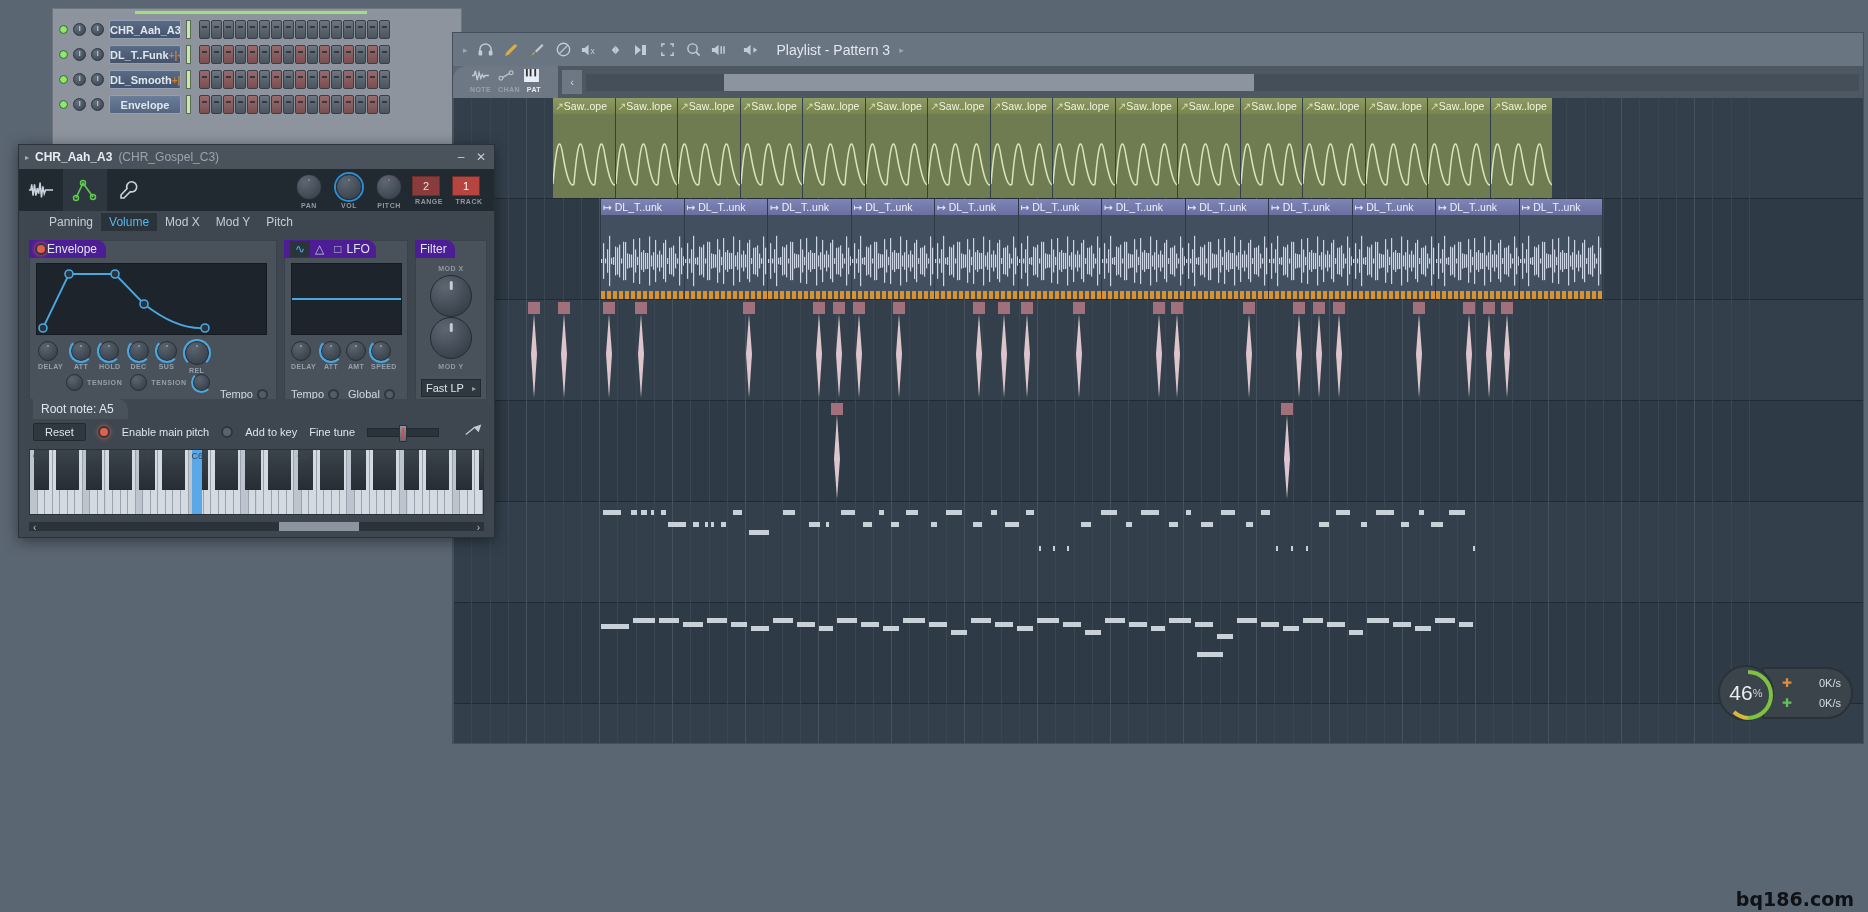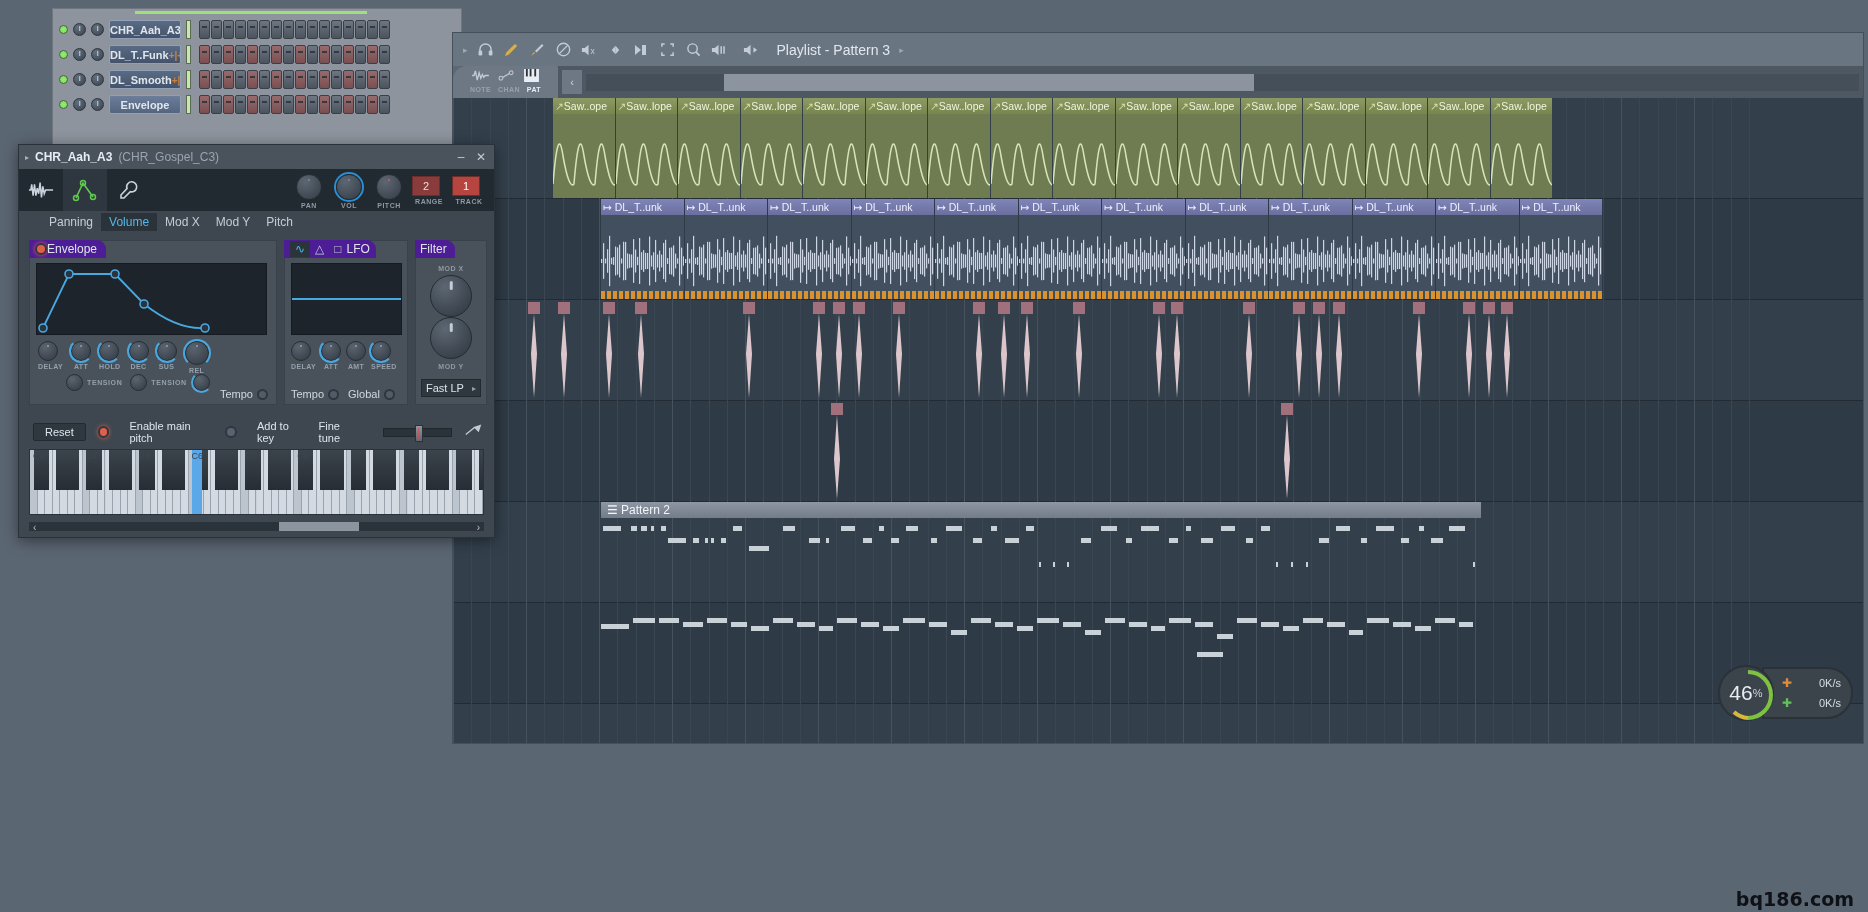--- a/index.html
+++ b/index.html
@@ -170,21 +170,21 @@
 
   #rootbar { position:absolute; left:0; right:0; bottom:116px; height:22px; background:#3e474f; }
   #roottab { position:absolute; left:14px; top:0; height:20px; background:#49525b;
     border-top-right-radius:10px; font-size:12px; color:#dfe6ee; padding:0 14px 0 8px;
     display:flex; align-items:center; }
 
   #ctrlbar { position:absolute; left:0; right:0; bottom:93px; height:24px;
     display:flex; align-items:center; gap:12px; padding-left:14px; }
   #resetbtn { background:#2f373f; border:1px solid #222a31; color:#dde4ec;
     font-size:11px; padding:2px 11px; border-radius:2px; }
-  .chk { display:flex; align-items:center; gap:20px; font-size:11px; color:#dde4ec; }
+  .chk { display:flex; align-items:center; gap:12px; font-size:11px; color:#dde4ec; }
   #finetune { width:72px; height:9px; background:#2a323a; position:relative; border:1px solid #20272e; }
   #ft-handle { position:absolute; left:31px; top:-4px; width:8px; height:17px;
     background:linear-gradient(#8d96a1,#5d6671); border:1px solid #2a3138; }
   #ft-handle::after{content:"";position:absolute;left:50%;top:2px;width:1.5px;height:12px;
     background:#d84a4a;transform:translateX(-50%);}
 
   #keyboard { position:absolute; left:10px; right:10px; bottom:22px; height:66px;
     background:#c9d0d8; border:1px solid #2a3138; overflow:hidden; }
   .wkey { position:absolute; top:0; bottom:0; background:#d4dae1; border-right:1px solid #9aa3ad; }
   .wkey.oct { background:#bcc4cd; }
@@ -1342,24 +1342,20 @@
       <svg width="12" height="84">
               <path d="M6 0 L9 44 L6 84 L3 44 z" fill="#dcc6cc"></path>
             </svg></div>
           <div style="position: absolute; left: 828px; top: 2px; width: 12px; height: 96px;"><div style="height:12px;background:#a0717c"></div>
       <svg width="12" height="84">
               <path d="M6 0 L9 44 L6 84 L3 44 z" fill="#dcc6cc"></path>
             </svg></div>
         </div>
 
       <div class="clip clip-pat abs" style="left:148px;top:404px;width:880px;height:100px">
-        <div class="cliphdr">
-          <span>☰</span>
-          <span>Pattern 2</span>
-        </div>
         <div id="p2notes" style="position:relative;height:84px">
             <div style="position: absolute; left: 2px; top: 8px; width: 18px; height: 5px; background: rgb(200, 208, 216);"></div>
             <div style="position: absolute; left: 30px; top: 8px; width: 6px; height: 5px; background: rgb(200, 208, 216);"></div>
             <div style="position: absolute; left: 40px; top: 8px; width: 6px; height: 5px; background: rgb(200, 208, 216);"></div>
             <div style="position: absolute; left: 50px; top: 8px; width: 3px; height: 5px; background: rgb(200, 208, 216);"></div>
             <div style="position: absolute; left: 60px; top: 8px; width: 5px; height: 5px; background: rgb(200, 208, 216);"></div>
             <div style="position: absolute; left: 67px; top: 20px; width: 18px; height: 5px; background: rgb(200, 208, 216);"></div>
             <div style="position: absolute; left: 92px; top: 20px; width: 6px; height: 5px; background: rgb(200, 208, 216);"></div>
             <div style="position: absolute; left: 104px; top: 20px; width: 3px; height: 5px; background: rgb(200, 208, 216);"></div>
             <div style="position: absolute; left: 110px; top: 20px; width: 3px; height: 5px; background: rgb(200, 208, 216);"></div>
@@ -1684,20 +1680,23 @@
         <i style="position:absolute;width:2.5px;height:9px;background:#c3ccd6;left:50%;top:5px;transform:translateX(-50%);border-radius:2px"></i>
       </div>
       <div class="klabel" style="margin-top:4px">MOD Y</div>
     </div>
     <div style="position:absolute;left:5px;right:5px;bottom:7px;height:18px;background:#2f373f;border:1px solid #222a31;display:flex;align-items:center;justify-content:space-between;padding:0 4px">
       <span style="font-size:11px;color:#dde4ec">Fast LP</span>
       <span style="font-size:8px;color:#9aa4af">▸</span>
     </div>
   </div>
 
+  <div id="rootbar">
+    <div id="roottab">Root note: A5</div>
+  </div>
 
   <div id="ctrlbar">
     <div id="resetbtn">Reset</div>
     <div class="chk">
       <span class="ledrb"></span>
       <span>Enable main pitch</span>
     </div>
     <div class="chk">
       <span class="ledrb off"></span>
       <span>Add to key</span>

